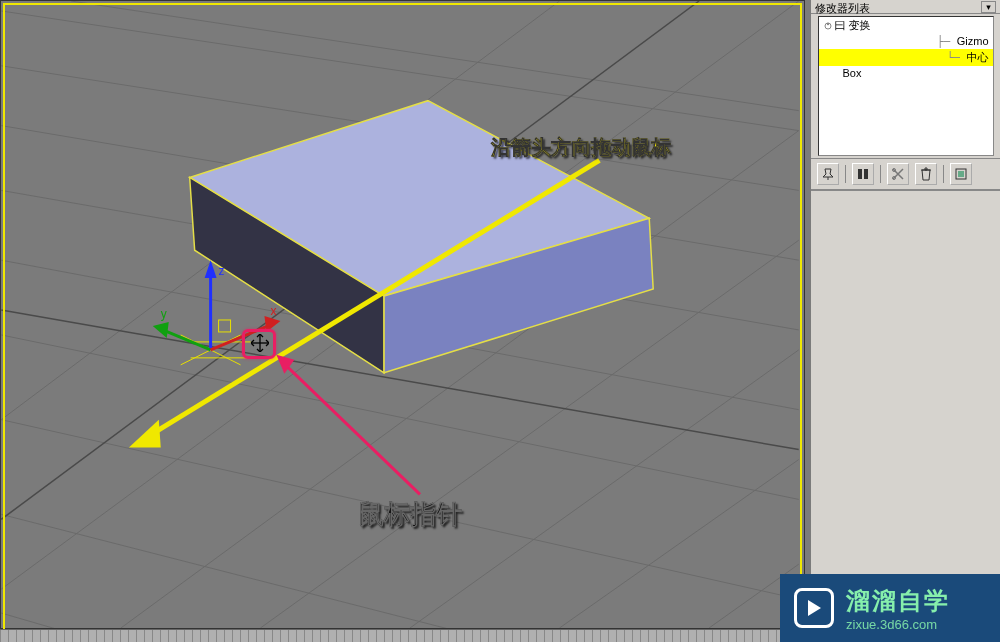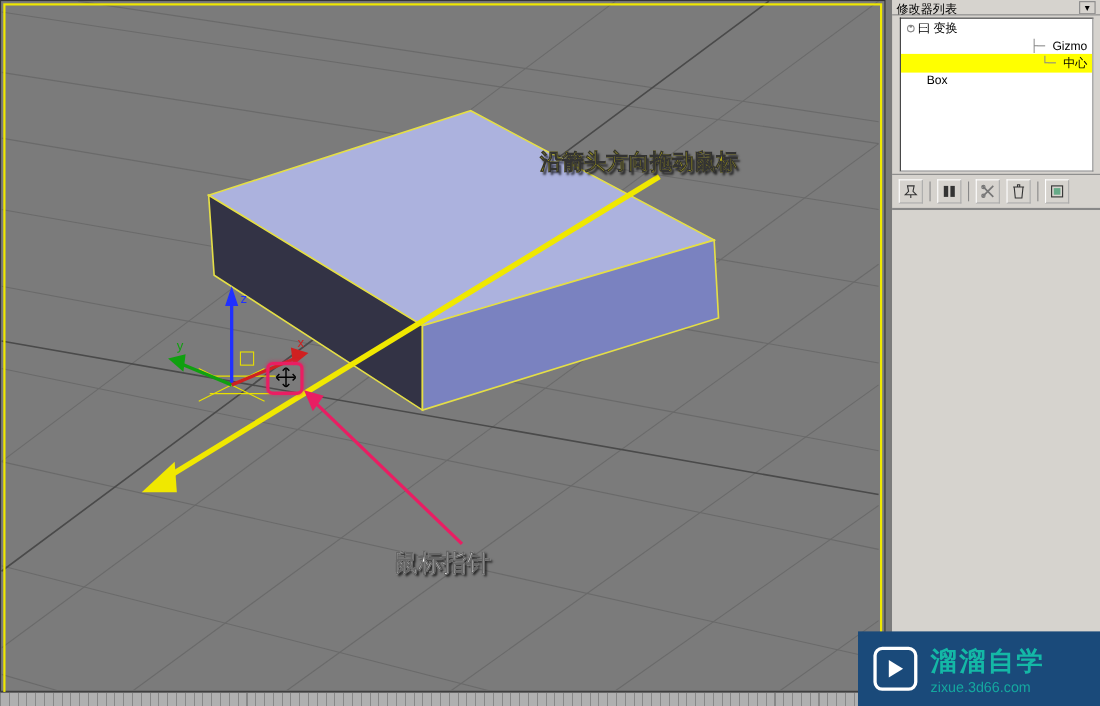--- a/index.html
+++ b/index.html
@@ -45,22 +45,22 @@
     .annotation1 {
       left: 490px;
       top: 133px;
       font-size: 20px;
       color: #f8e800;
       -webkit-text-stroke: 0.5px #333;
     }
     .annotation2 {
       left: 357px;
       top: 496px;
-      font-size: 22px;
-      color: #ffffff;
+      font-size: 26px;
+      color: #000000;
       -webkit-text-stroke: 0.5px #666;
     }
     .cursor-highlight {
       position: absolute;
       left: 241px;
       top: 328px;
       width: 34px;
       height: 30px;
       border: 3px solid #e91e63;
       border-radius: 6px;
@@ -179,21 +179,21 @@
     .watermark-play {
       width: 40px;
       height: 40px;
       border: 3px solid white;
       border-radius: 8px;
       display: flex;
       align-items: center;
       justify-content: center;
     }
     .watermark-text {
-      color: #14b8a6;
+      color: #86efac;
       display: flex;
       flex-direction: column;
       justify-content: center;
     }
     .watermark-cn {
       font-size: 24px;
       font-weight: bold;
       letter-spacing: 2px;
     }
     .watermark-url {

